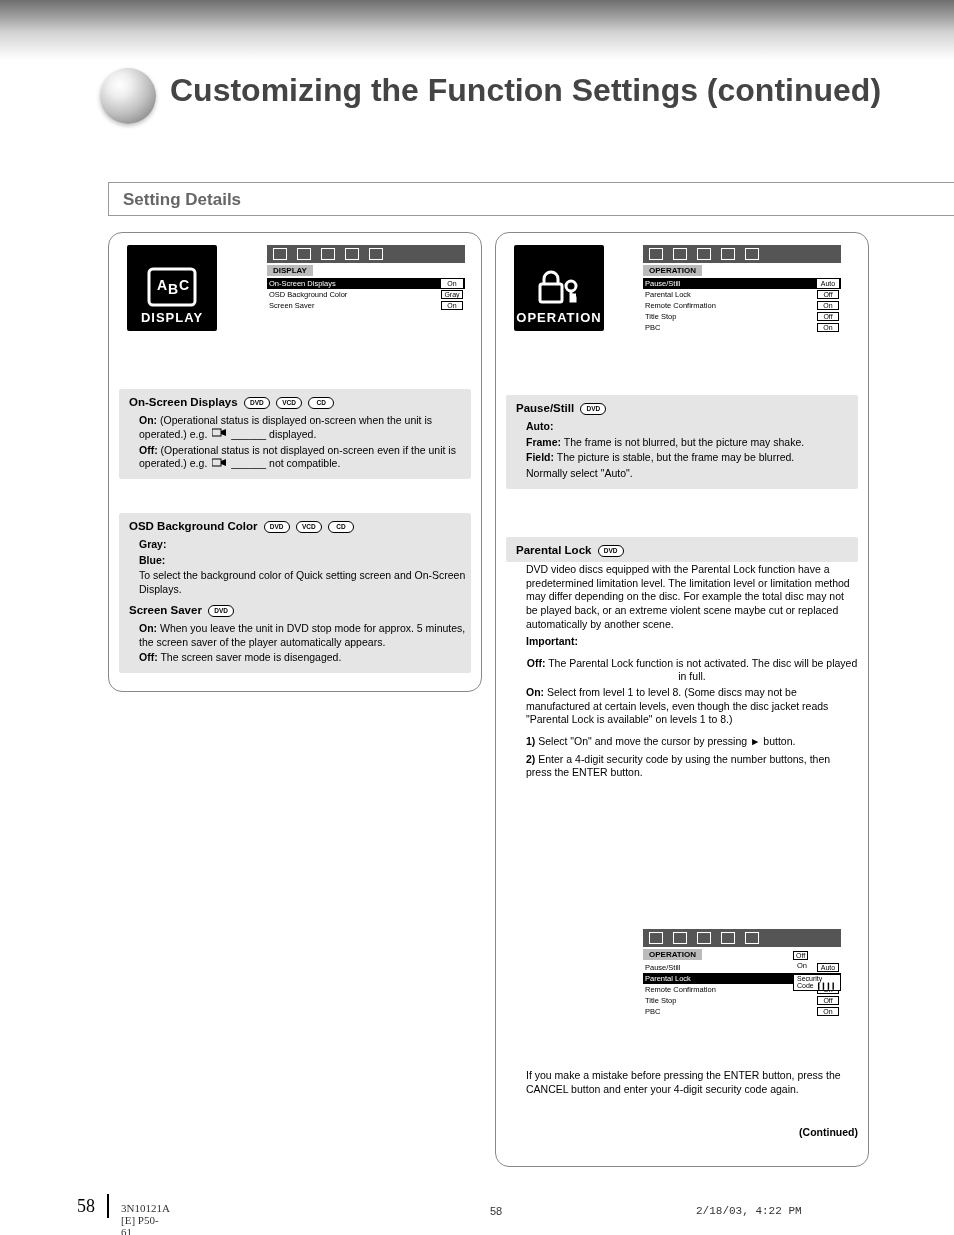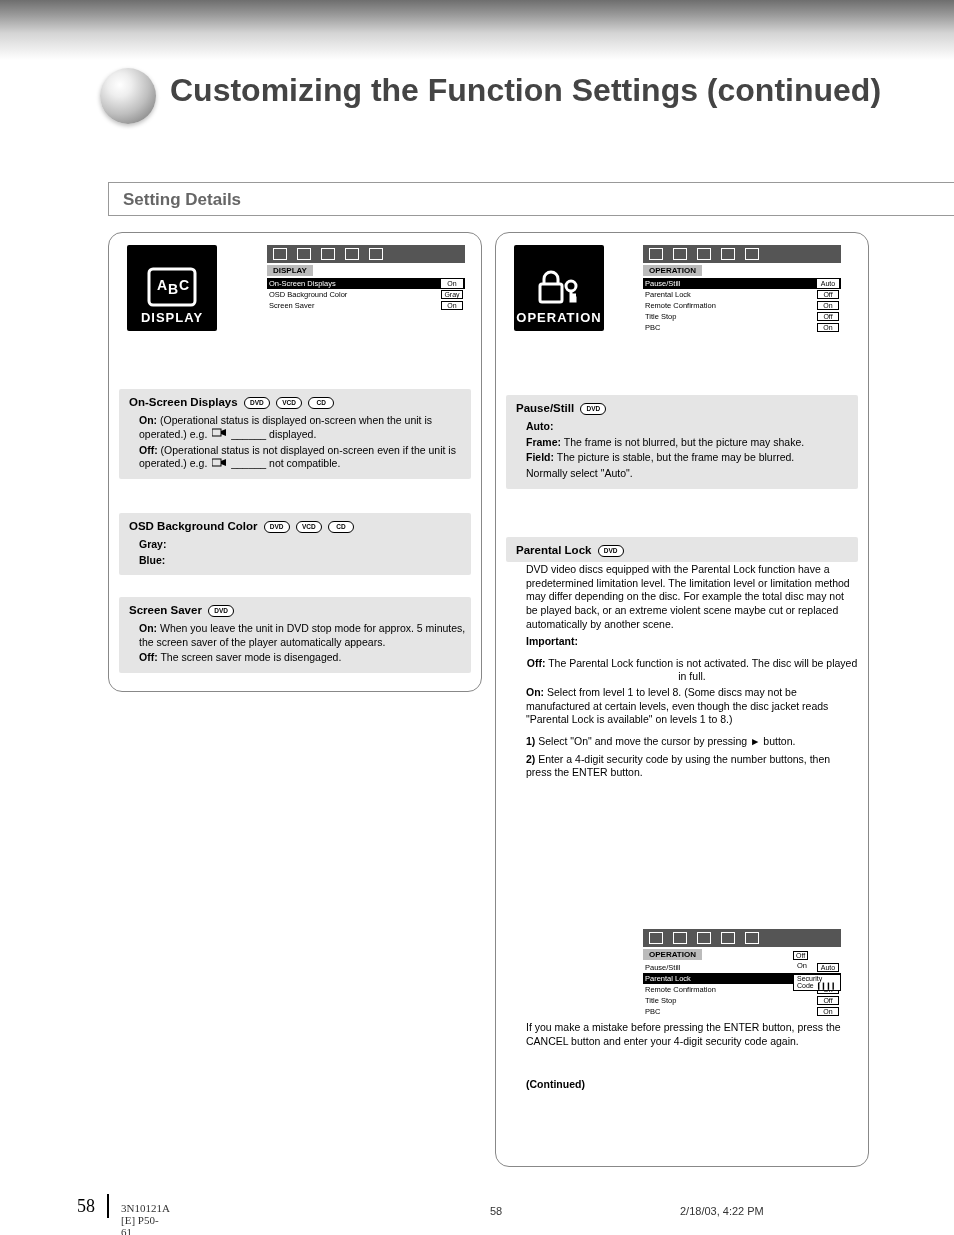--- a/index.html
+++ b/index.html
@@ -206,20 +206,21 @@
   <div class="block gray" style="top:280px;">
     <div class="head">
       <span>OSD Background Color</span>
       <span class="disc-tag">DVD</span>
       <span class="disc-tag">VCD</span>
       <span class="disc-tag">CD</span>
     </div>
     <div class="lines">
       <div class="opt"><b>Gray:</b></div>
       <div class="opt"><b>Blue:</b></div>
+      <div class="opt">To select the background color of Quick setting screen and On-Screen Displays.</div>
     </div>
   </div>
 
   <div class="block gray" style="top:364px;">
     <div class="head">
       <span>Screen Saver</span>
       <span class="disc-tag">DVD</span>
     </div>
     <div class="lines">
       <div class="opt"><b>On:</b>
@@ -346,27 +347,27 @@
       <span class="on">On</span>
       <div class="sec">
         <span class="val" style="padding:0 3px;">
           <span>Security Code</span>
           <span class="dots">❙❙❙❙</span>
         </span>
       </div>
     </div>
   </div>
 
-  <div class="block" style="top:788px;">
+  <div class="block" style="top:836px;">
     <div class="lines">
       <div class="opt">If you make a mistake before pressing the ENTER button, press the CANCEL button and enter your 4-digit security code again.</div>
-      <div class="opt" style="margin-top:30px; font-weight:bold;">(Continued)</div>
+      <div class="opt" style="text-align:right; margin-top:30px; font-weight:bold;">(Continued)</div>
     </div>
   </div>
 </div>
 
 <div class="pagefoot">
   <span class="page">58</span>
   <span class="rule"></span>
   <span class="gate">3N10121A [E] P50-61</span>
 </div>
-<div style="position:absolute; left:680px; bottom:18px; font-size:11px; color:#333;">2/18/03, 4:22 PM</div>
+<div style="position:absolute; left:696px; bottom:18px; font-size:11px; color:#333;font-family:Liberation Mono, monospace;">2/18/03, 4:22 PM</div>
 <div style="position:absolute; left:490px; bottom:18px; font-size:11px; color:#333;">58</div>
 
 </body></html>

